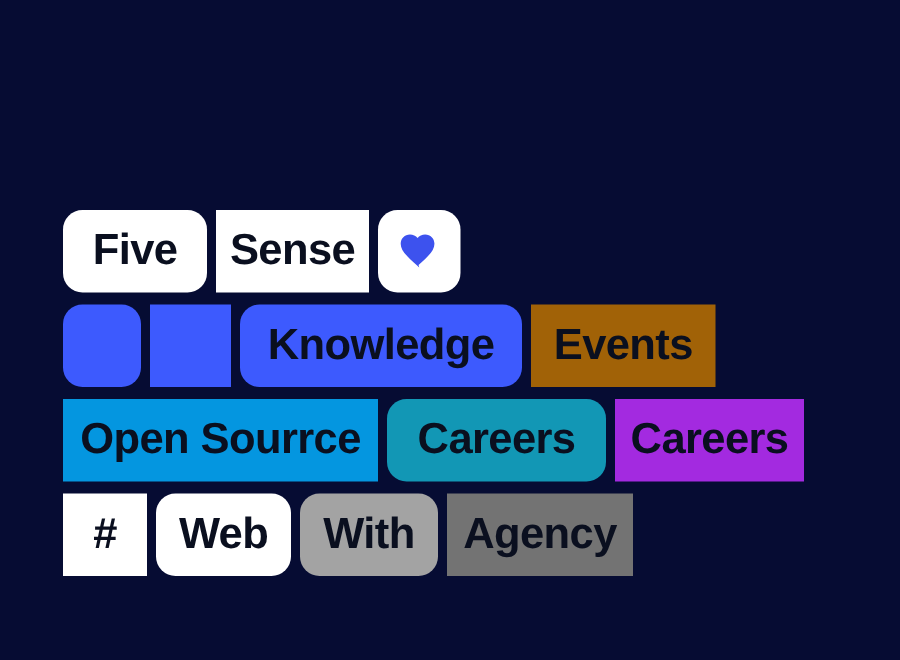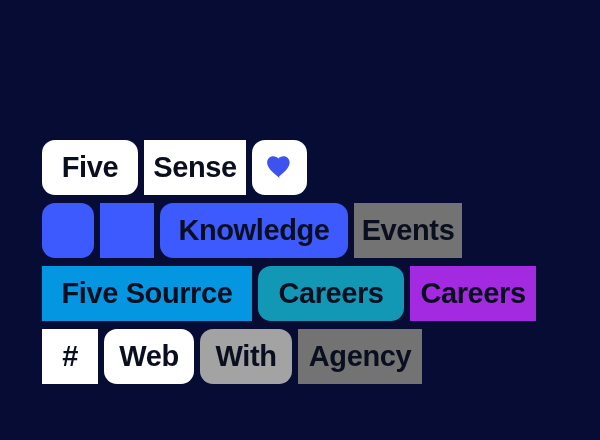--- a/index.html
+++ b/index.html
@@ -88,27 +88,27 @@
             </svg>
           </span>
         </div>
       </div>
       <div class="tag-row">
         <div class="tag rounded empty" style="background: rgb(61, 90, 254); width: 52px;"></div>
         <div class="tag square empty" style="background: rgb(61, 90, 254); width: 54px;"></div>
         <div class="tag rounded" style="background: rgb(61, 90, 254); width: 188px;">
           <span>Knowledge</span>
         </div>
-        <div class="tag square" style="background: #737373; width: 108px; text-align: right;">
+        <div class="tag square" style="background: #a16207; width: 123px; text-align: right;">
           <span>Events</span>
         </div>
       </div>
       <div class="tag-row">
         <div class="tag square" style="background: rgb(4, 150, 224); width: 210px;">
-          <span>Five Sourrce</span>
+          <span>Open Sourrce</span>
         </div>
         <div class="tag rounded" style="background: rgb(18, 151, 181); width: 146px;">
           <span>Careers</span>
         </div>
         <div class="tag square" style="background: rgb(163, 42, 224); width: 126px;">
           <span>Careers</span>
         </div>
       </div>
       <div class="tag-row">
         <div class="tag square" style="background: rgb(255, 255, 255); width: 56px;">

